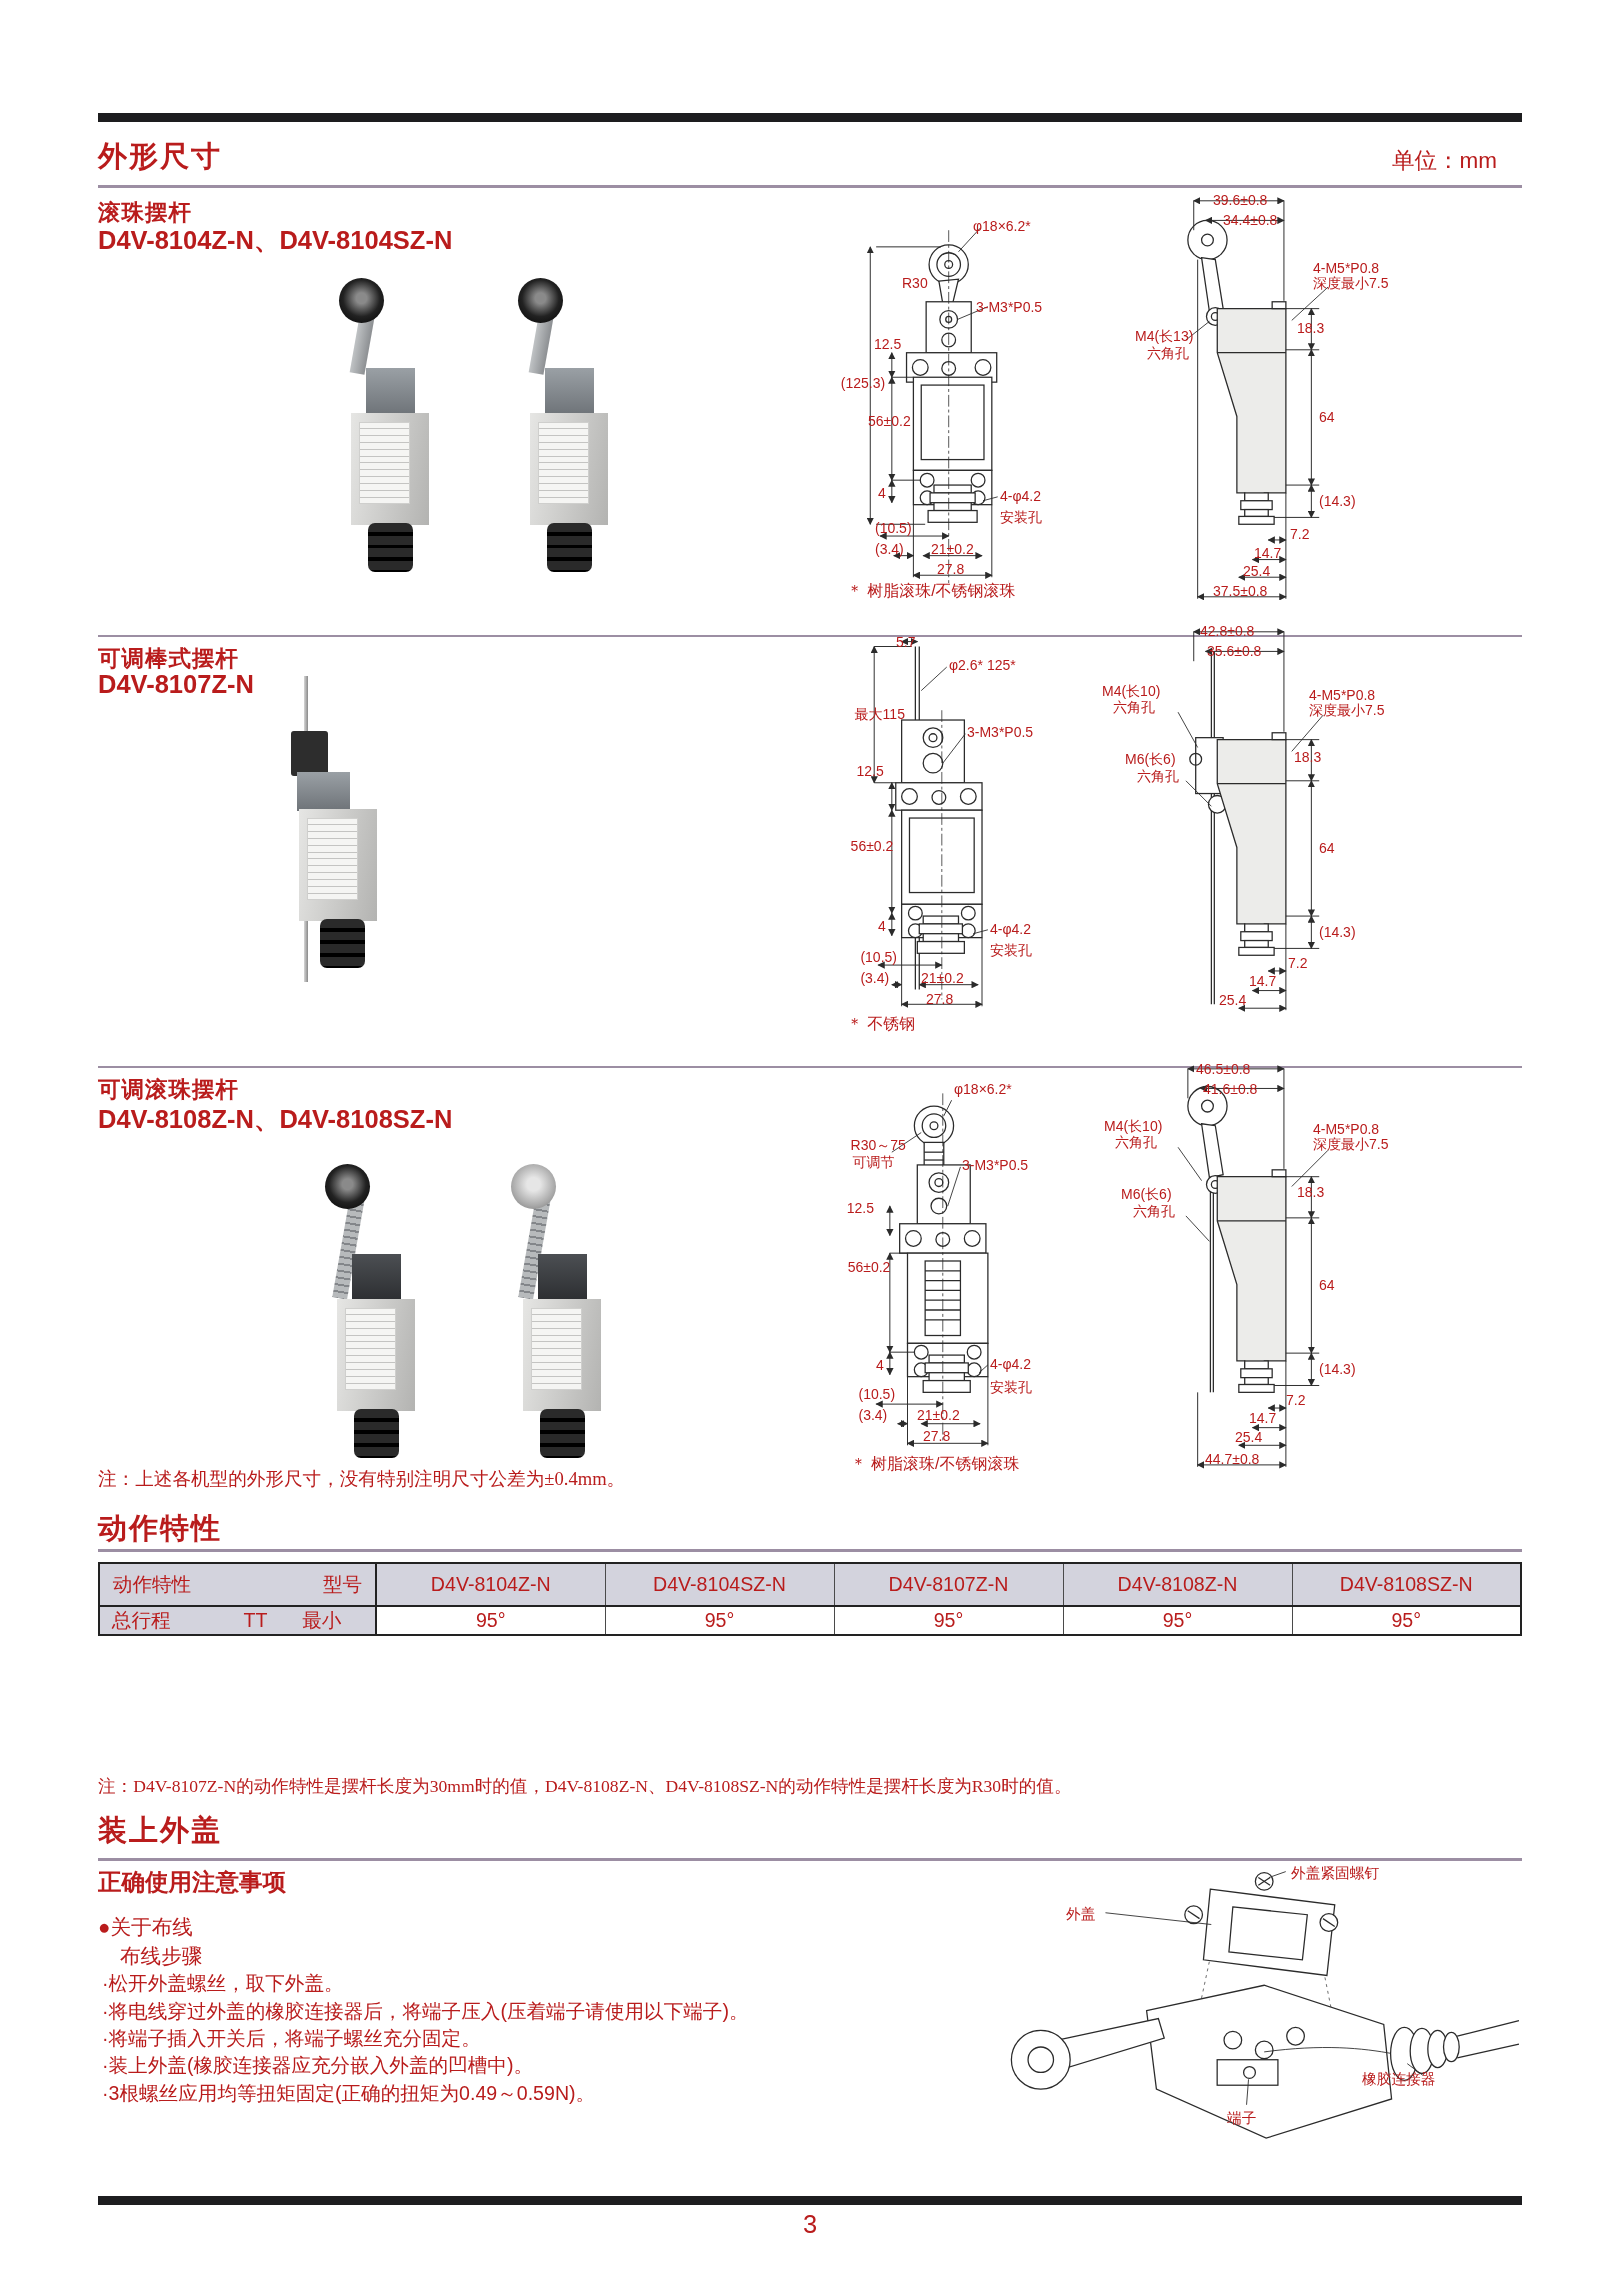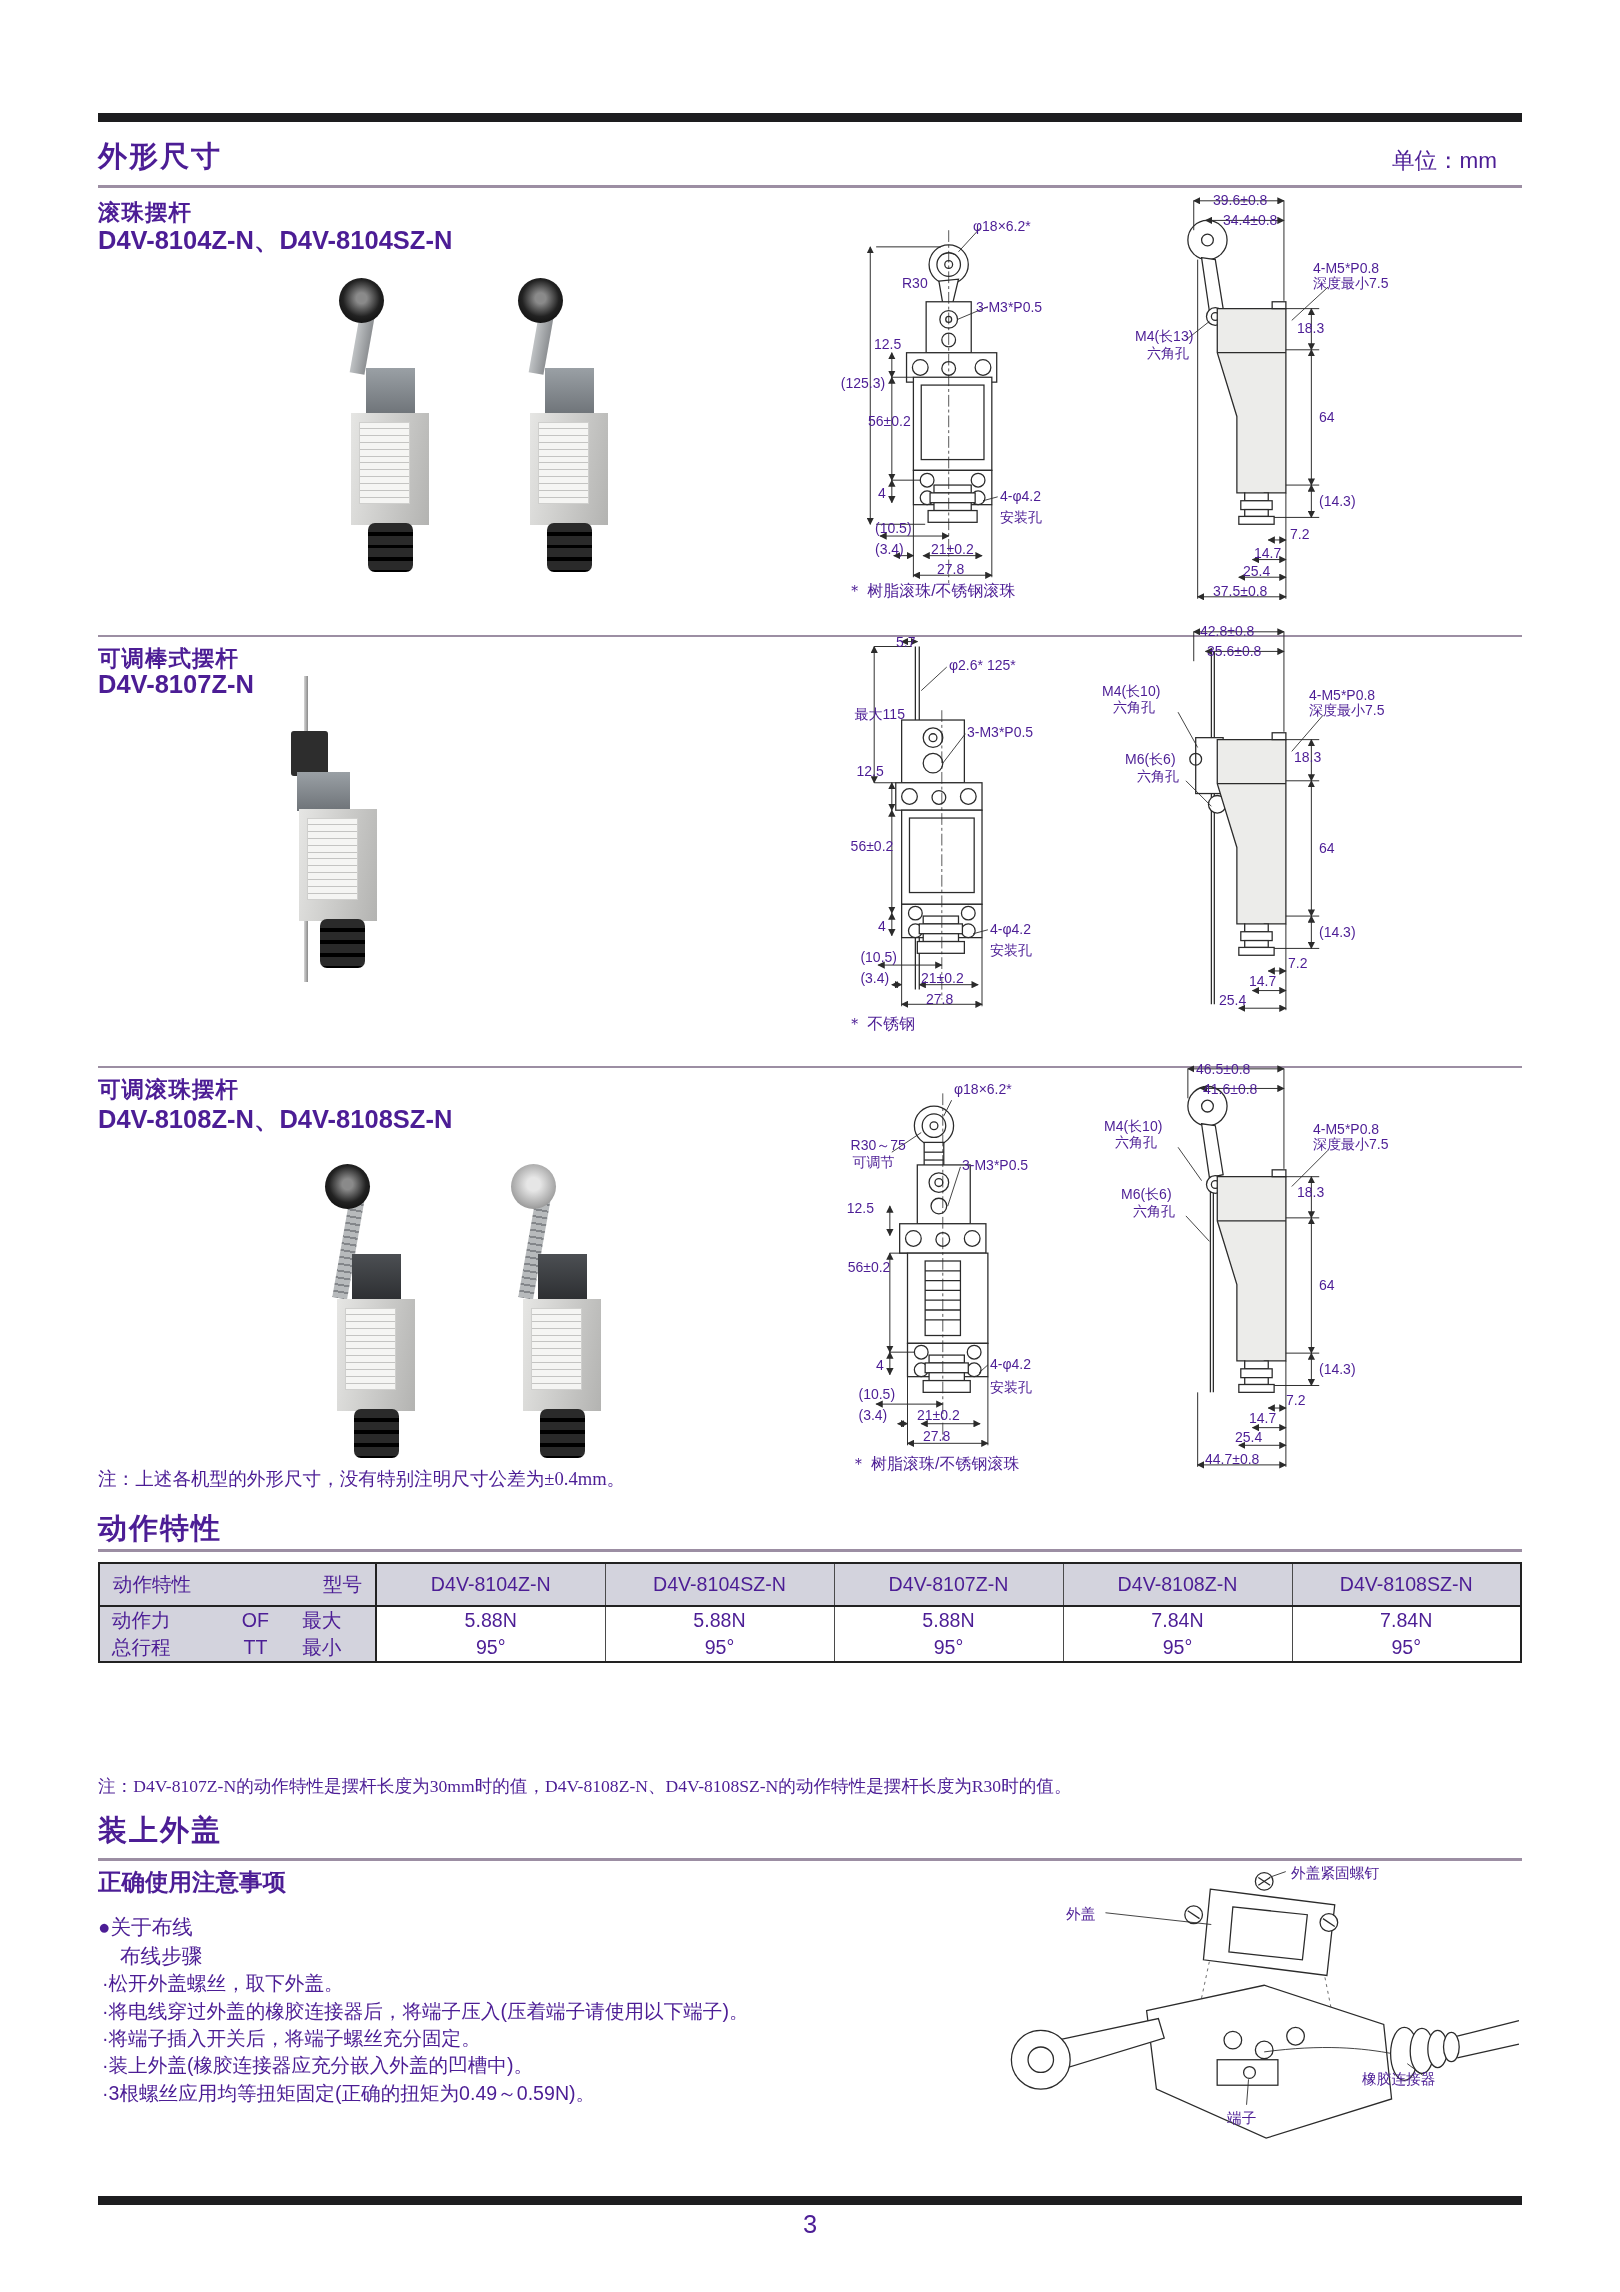--- a/index.html
+++ b/index.html
@@ -1,17 +1,17 @@
 <!DOCTYPE html>
 <html><head>
 <meta charset="utf-8">
 <style>
   html,body{margin:0;padding:0;background:#fff}
   .page{position:relative;width:1620px;height:2293px;background:#fff;overflow:hidden;
-        font-family:"Liberation Sans",sans-serif;color:#4c1d95}
+        font-family:"Liberation Sans",sans-serif;color:#b91c1c}
   .rule{position:absolute;left:98px;width:1424px;background:#1d1d1f}
   .purple{position:absolute;left:98px;width:1424px;height:2.9px;background:#9c8ea3}
   .h-main{position:absolute;left:98px;font-size:29px;font-weight:bold;letter-spacing:2px}
   .unit{position:absolute;font-size:22.5px}
   .sec-t{position:absolute;left:98px;font-size:22.5px;font-weight:600;letter-spacing:1px}
   .sec-m{position:absolute;left:98px;font-size:25.5px;font-weight:600}
   .note{position:absolute;left:98px;font-family:"Liberation Serif",serif;font-size:18.6px}
   .sec-draw{position:absolute;width:696px;height:453px}
   .draw{position:absolute;left:0;top:0}
   .dim{position:absolute;font-size:14px;white-space:nowrap}
@@ -518,34 +518,20 @@
         <th>D4V-8104SZ-N</th>
         <th>D4V-8107Z-N</th>
         <th>D4V-8108Z-N</th>
         <th>D4V-8108SZ-N</th>
       </tr>
     </thead>
     <tbody>
       <tr>
         <td class="rowhead">
             <div class="rh">
-              <span class="lb">动作力</span>
-              <span class="cd">OF</span>
-              <span class="lm">最大</span>
-            </div>
-          </td>
-        <td class="val">5.88N</td>
-        <td class="val">5.88N</td>
-        <td class="val">5.88N</td>
-        <td class="val">7.84N</td>
-        <td class="val">7.84N</td>
-      </tr>
-      <tr>
-        <td class="rowhead">
-            <div class="rh">
               <span class="lb">总行程</span>
               <span class="cd">TT</span>
               <span class="lm">最小</span>
             </div>
           </td>
         <td class="val">95°</td>
         <td class="val">95°</td>
         <td class="val">95°</td>
         <td class="val">95°</td>
         <td class="val">95°</td>

